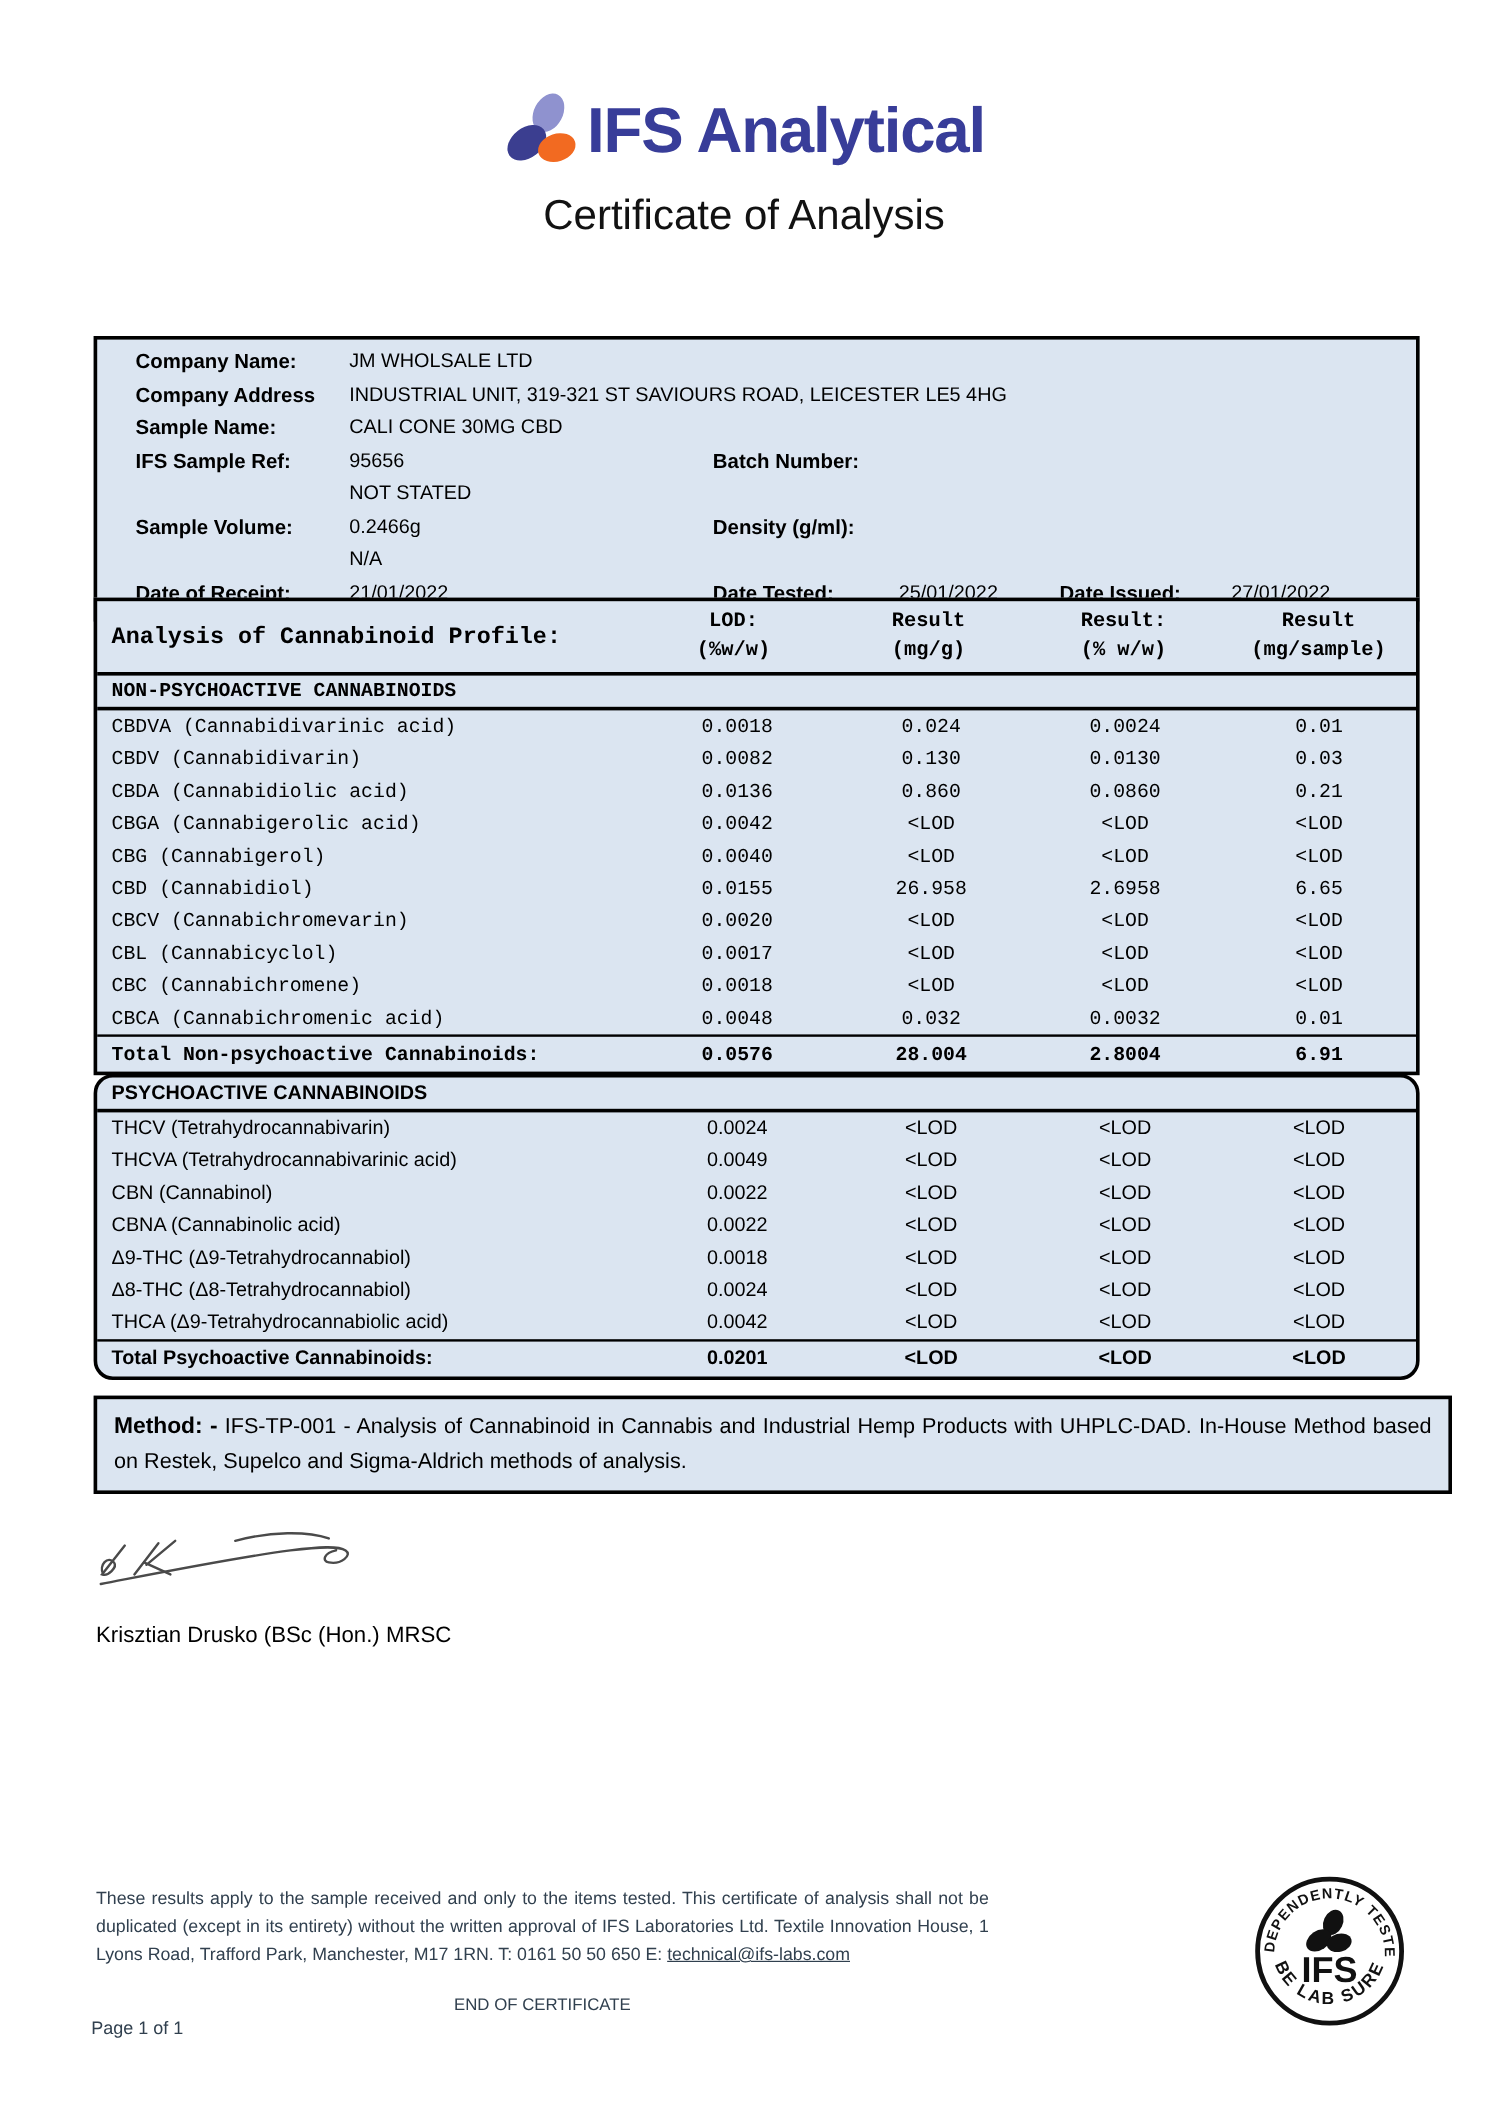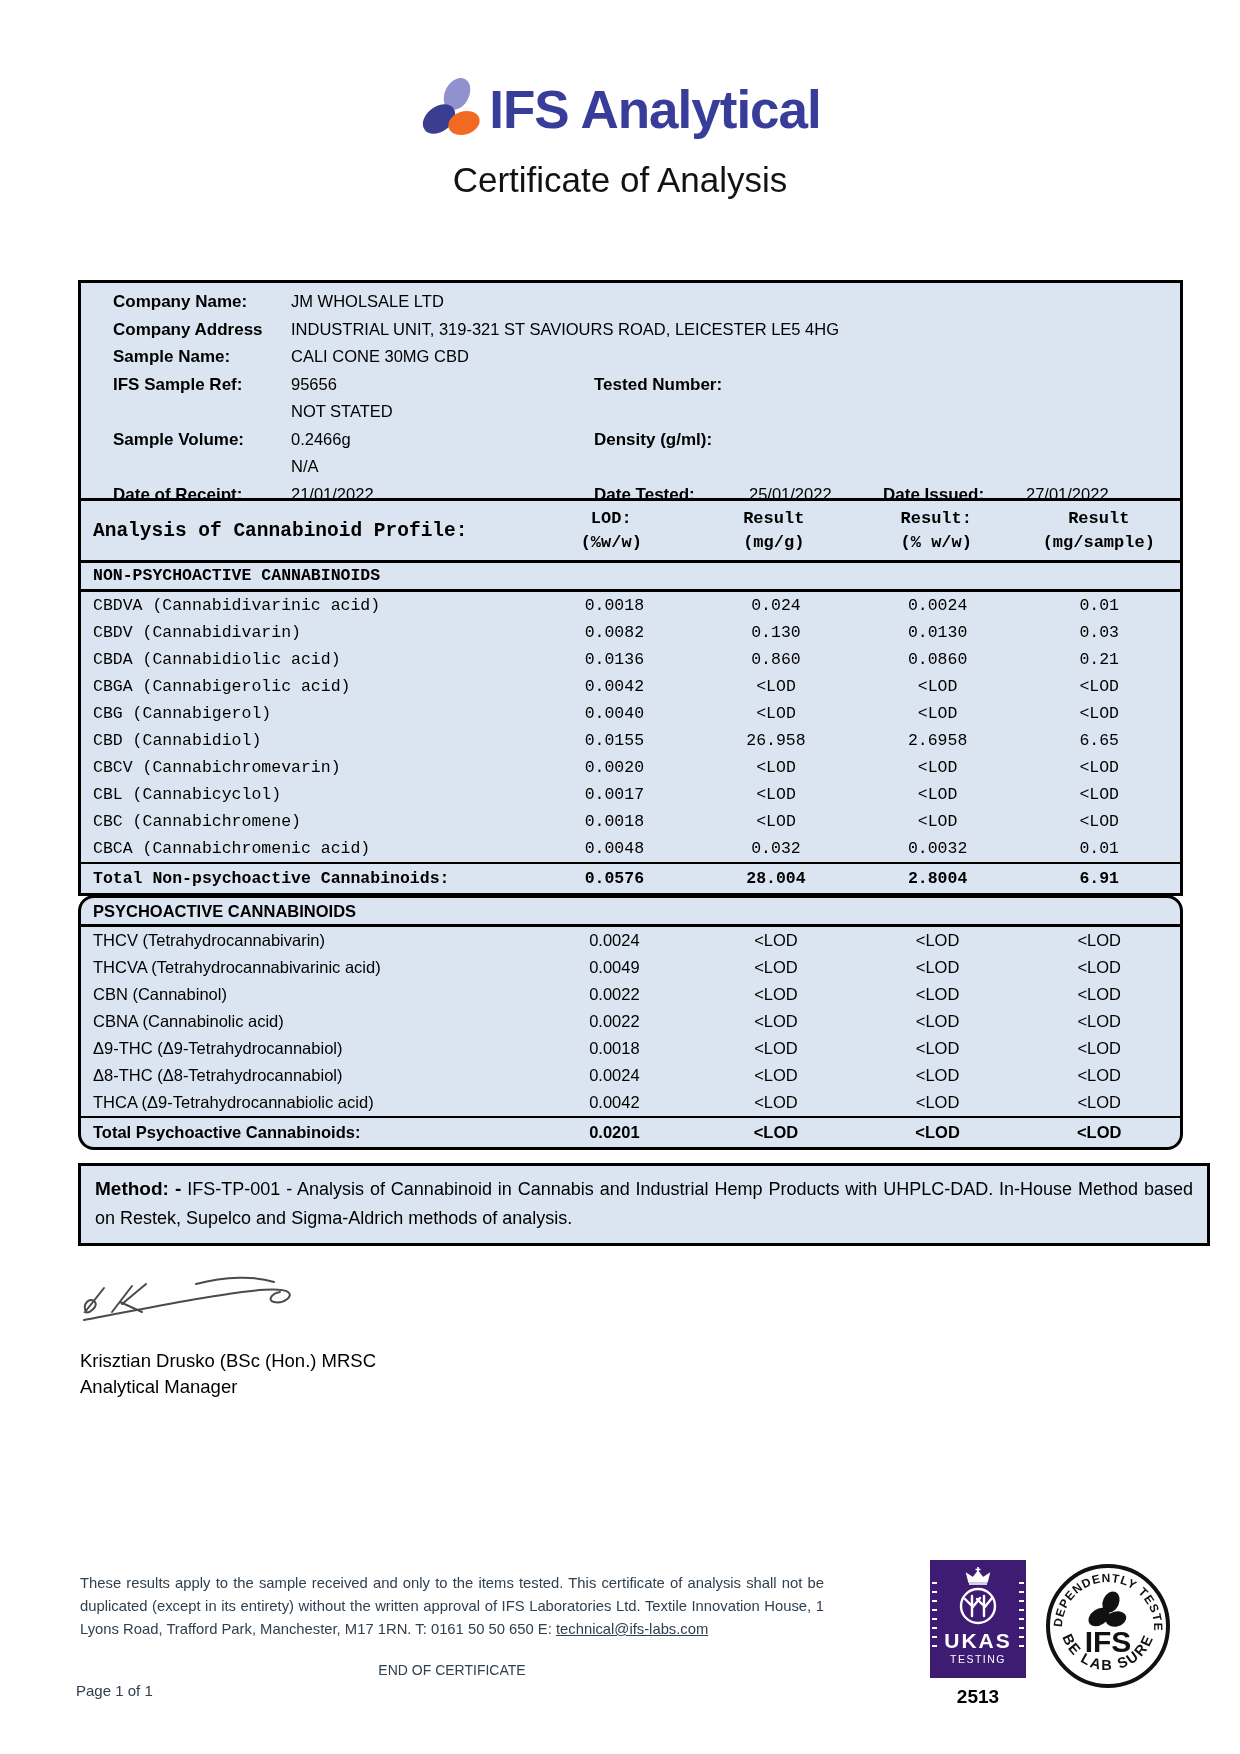--- a/index.html
+++ b/index.html
@@ -102,21 +102,21 @@
       <span class="ilabel">Company Address</span>
       <span class="ival span-rest">INDUSTRIAL UNIT, 319-321 ST SAVIOURS ROAD, LEICESTER LE5 4HG</span>
     </div>
     <div class="info-row">
       <span class="ilabel">Sample Name:</span>
       <span class="ival span-rest">CALI CONE 30MG CBD</span>
     </div>
     <div class="info-row">
       <span class="ilabel">IFS Sample Ref:</span>
       <span class="ival">95656</span>
-      <span class="ilabel">Tested Number:</span>
+      <span class="ilabel">Batch Number:</span>
       <span class="ival span-rest">NOT STATED</span>
     </div>
     <div class="info-row">
       <span class="ilabel">Sample Volume:</span>
       <span class="ival">0.2466g</span>
       <span class="ilabel">Density (g/ml):</span>
       <span class="ival span-rest">N/A</span>
     </div>
     <div class="info-row">
       <span class="ilabel">Date of Receipt:</span>
@@ -324,51 +324,29 @@
     <svg class="signature" width="230" height="62" viewBox="0 0 230 62">
       <g fill="none" stroke="#4a4a4a" stroke-width="2" stroke-linecap="round">
         <path d="M10 44 C 6 36, 14 28, 19 34 C 22 38, 14 46, 9 44 L 28 20"></path>
         <path d="M36 44 L 56 18"></path>
         <path d="M44 34 L 66 44 M 46 36 L 70 16"></path>
         <path d="M8 52 C 50 44, 120 30, 166 24 C 190 21, 206 20, 212 24 C 218 28, 208 36, 198 34 C 192 33, 194 26, 204 24"></path>
         <path d="M120 16 C 150 8, 180 8, 198 14"></path>
       </g>
     </svg>
     <div class="auth-name">Krisztian Drusko (BSc (Hon.) MRSC</div>
-    <div class="auth-role">Analytical Manager</div>
   </div>
 
   <div class="disclaimer">
     <span>These results apply to the sample received and only to the items tested. This certificate of analysis shall not be duplicated (except in its entirety) without the written approval of IFS Laboratories Ltd. Textile Innovation House, 1 Lyons Road, Trafford Park, Manchester, M17 1RN. T: 0161 50 50 650 E: </span><a href="#">technical@ifs-labs.com</a>
   </div>
 
   <div class="end-cert">END OF CERTIFICATE</div>
   <div class="page-num">Page 1 of 1</div>
 
-  <div class="ukas-wrap">
-    <div class="ukas-box">
-      <div class="ukas-ticks ticks-left"></div>
-      <div class="ukas-ticks ticks-right"></div>
-      <svg width="40" height="64" viewBox="0 0 40 64">
-        <g stroke="#fff" fill="none" stroke-width="1.6">
-          <path d="M20 1 V6 M17.5 3.5 H22.5"></path>
-          <path d="M11 16 L9 8 L15 12 L20 5.5 L25 12 L31 8 L29 16 Z" fill="#fff"></path>
-          <path d="M11 18 H29"></path>
-        </g>
-        <circle cx="20" cy="40" r="17" fill="none" stroke="#fff" stroke-width="2.4"></circle>
-        <g stroke="#fff" fill="none" stroke-width="2.4" stroke-linecap="round">
-          <path d="M14 30 V50 M14 42 L22 32 M14 40 L7 33"></path>
-          <path d="M26 30 V50 M26 42 L34 32 M26 40 L19 33"></path>
-        </g>
-      </svg>
-      <div class="ukas-title">UKAS</div>
-      <div class="ukas-sub">TESTING</div>
-    </div>
-    <div class="ukas-num">2513</div>
-  </div>
 
   <div class="stamp-wrap">
     <svg width="128" height="128" viewBox="0 0 128 128">
       <circle cx="64" cy="64" r="60" fill="#fff" stroke="#111" stroke-width="4"></circle>
       <defs>
         <path id="arcTop" d="M 18 66 A 46 46 0 1 1 110 66"></path>
         <path id="arcBot" d="M 16 60 A 48 48 0 0 0 112 60"></path>
       </defs>
       <text font-size="12" font-weight="bold" font-family="Liberation Sans, sans-serif" fill="#111" letter-spacing="1">
         <textPath href="#arcTop" startOffset="50%" text-anchor="middle">INDEPENDENTLY TESTED</textPath>

